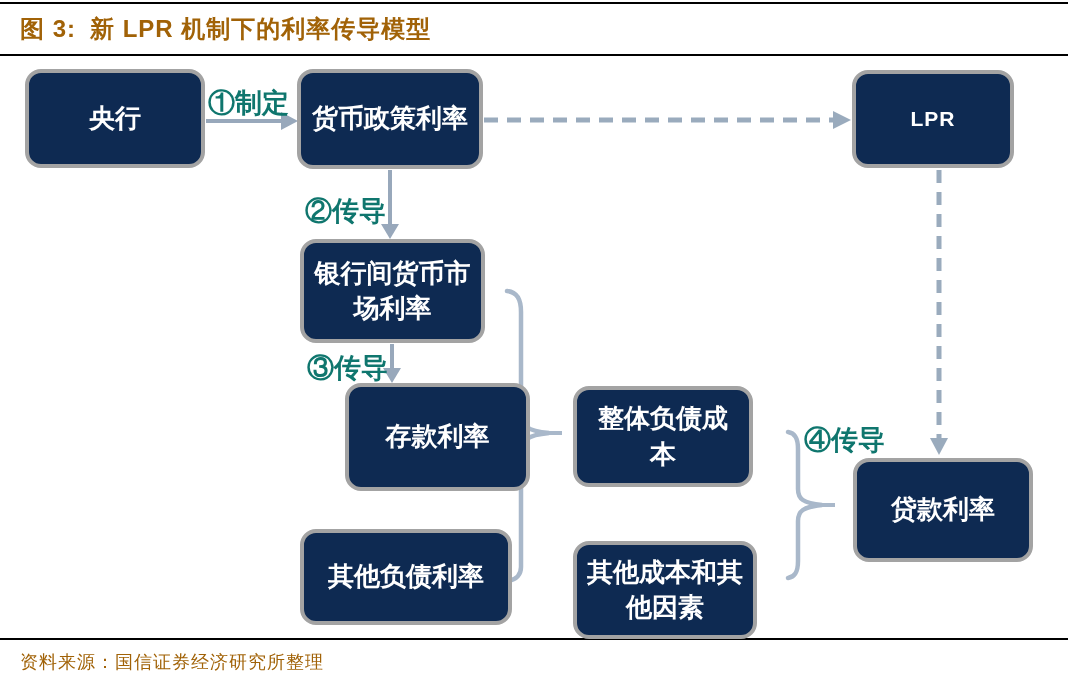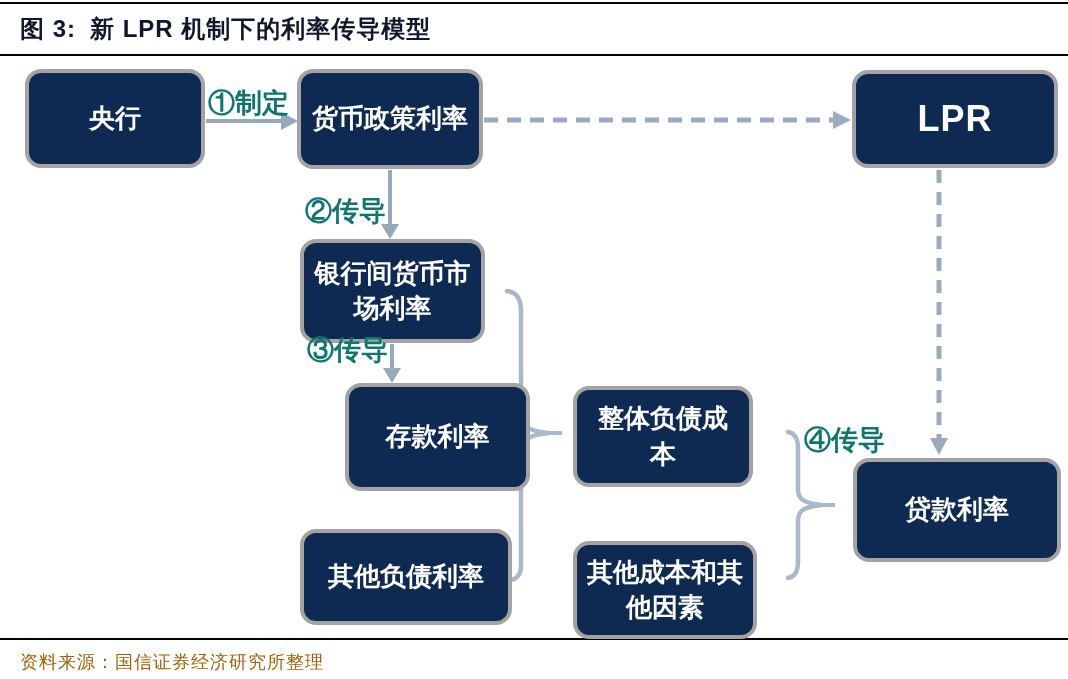--- a/index.html
+++ b/index.html
@@ -11,21 +11,21 @@
   }
   .page { position: relative; width: 1068px; height: 679px; background: #fff; }
 
   .rule { position: absolute; left: 0; width: 1068px; background: #000; }
   .rule-top { top: 2px; height: 2px; }
   .rule-title { top: 54px; height: 2px; }
   .rule-bottom { top: 638px; height: 2px; }
 
   .fig-title {
     position: absolute; left: 20px; top: 13px;
-    font-size: 24px; font-weight: 700; color: #0f172a;
+    font-size: 24px; font-weight: 700; color: #a16207;
     white-space: nowrap; letter-spacing: 1px;
   }
   .fig-title .fig-label { margin-right: 14px; }
 
   .node {
     position: absolute;
     background: #0e2a52;
     border: 4px solid #a3a3a3;
     border-radius: 16px;
     color: #ffffff;
@@ -33,38 +33,38 @@
     font-weight: 700;
     font-size: 26px;
     display: flex; align-items: center; justify-content: center;
     text-align: center;
     line-height: 1.35;
     padding: 4px 10px;
     z-index: 2;
   }
   .node-central-bank       { left: 25px;  top: 69px;  width: 180px; height: 99px;  }
   .node-policy-rate        { left: 297px; top: 69px;  width: 186px; height: 100px; }
-  .node-lpr                { left: 852px; top: 70px;  width: 206px; height: 98px;
-                             font-family: "Liberation Sans", sans-serif; font-size: 36px; letter-spacing: 1px; }
+  .node-lpr                { left: 852px; top: 70px;  width: 162px; height: 98px;
+                             font-family: "Liberation Sans", sans-serif; font-size: 21px; letter-spacing: 1px; }
   .node-interbank-rate     { left: 300px; top: 239px; width: 185px; height: 104px; }
   .node-deposit-rate       { left: 300px; top: 383px; width: 185px; height: 108px; margin-left: 45px; }
   .node-other-liability    { left: 300px; top: 529px; width: 212px; height: 96px;  }
   .node-overall-cost       { left: 573px; top: 386px; width: 180px; height: 101px; }
   .node-other-costs        { left: 573px; top: 541px; width: 184px; height: 98px; justify-content: flex-end;  }
-  .node-loan-rate          { left: 853px; top: 458px; width: 208px; height: 104px; }
+  .node-loan-rate          { left: 853px; top: 458px; width: 180px; height: 104px; }
 
   .step-label {
     position: absolute;
     font-family: "Liberation Serif", serif;
     font-weight: 700; font-size: 27px; color: #0f766e;
     white-space: nowrap; z-index: 3;
   }
   .step-1 { left: 208px; top: 85px;  }
   .step-2 { left: 305px; top: 193px; }
-  .step-3 { left: 307px; top: 332px; }
+  .step-3 { left: 307px; top: 350px; }
   .step-4 { left: 804px; top: 422px; }
 
   .connectors { position: absolute; left: 0; top: 0; z-index: 1; }
 
   .source-note {
     position: absolute; left: 20px; top: 650px;
     font-family: "Liberation Serif", serif;
     font-size: 18px; color: #a16207; letter-spacing: 1px;
   }
 </style>

